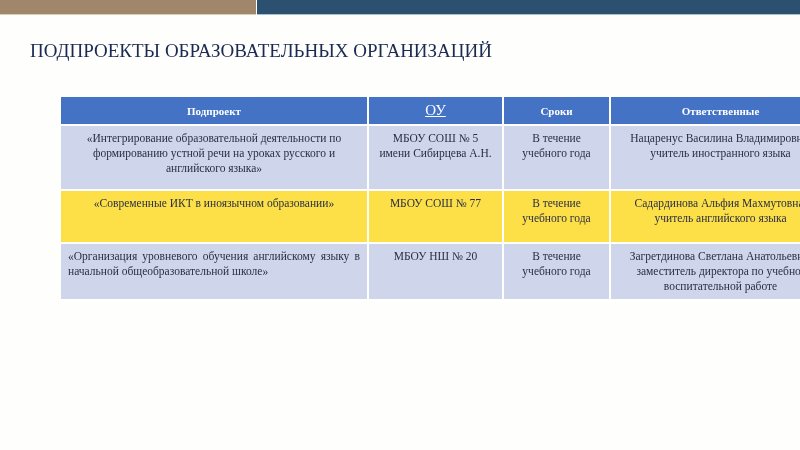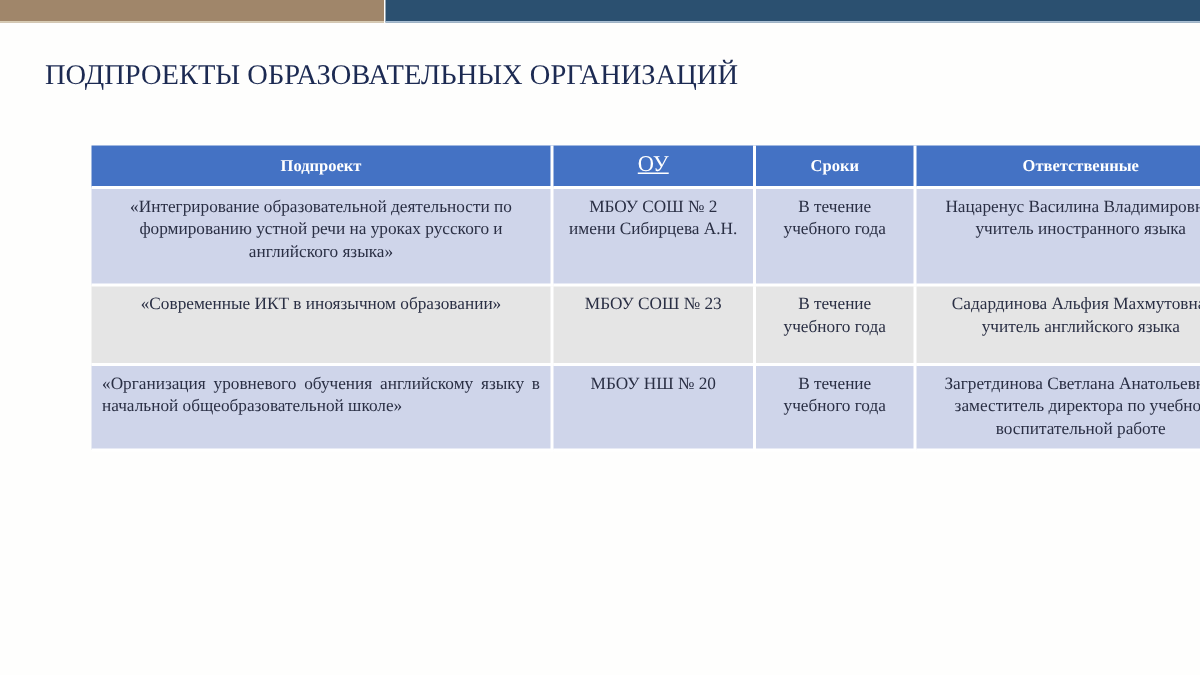--- a/index.html
+++ b/index.html
@@ -28,21 +28,21 @@
     padding: 0; text-align: center;
   }
   th.ou { font-weight: normal; font-size: 15px; text-decoration: underline; }
   th:last-child { border-right: none; }
   td {
     vertical-align: top; padding: 5px 7px; line-height: 15px;
     border-right: 2px solid #ffffff; border-bottom: 2px solid #ffffff; text-align: center;
   }
   td:last-child { border-right: none; }
   tr.odd td { background: #cfd5ea; }
-  tr.even td { background: #e5e5e5; }
+  tr.even td { background: #fde047; }
   tr.r1 td { height: 53px; }
   tr.r2 td { height: 41px; }
   tr.r3 td { height: 41px; }
   td.just { text-align: justify; }
 </style>
 </head>
 <body>
 
 <div class="topbar">
   <div class="gold"></div>
@@ -62,27 +62,27 @@
     <tr>
       <th>Подпроект</th>
       <th class="ou">ОУ</th>
       <th>Сроки</th>
       <th>Ответственные</th>
     </tr>
   </thead>
   <tbody>
     <tr class="odd r1">
       <td>«Интегрирование образовательной деятельности по формированию устной речи на уроках русского и английского языка»</td>
-      <td>МБОУ СОШ № 2 имени Сибирцева А.Н.</td>
+      <td>МБОУ СОШ № 5 имени Сибирцева А.Н.</td>
       <td>В течение учебного года</td>
       <td>Нацаренус Василина Владимировна, учитель иностранного языка</td>
     </tr>
     <tr class="even r2">
       <td>«Современные ИКТ в иноязычном образовании»</td>
-      <td>МБОУ СОШ № 23</td>
+      <td>МБОУ СОШ № 77</td>
       <td>В течение учебного года</td>
       <td>Садардинова Альфия Махмутовна, учитель английского языка</td>
     </tr>
     <tr class="odd r3">
       <td class="just">«Организация уровневого обучения английскому языку в начальной общеобразовательной школе»</td>
       <td>МБОУ НШ № 20</td>
       <td>В течение учебного года</td>
       <td>Загретдинова Светлана Анатольевна, заместитель директора по учебно-воспитательной работе</td>
     </tr>
   </tbody>

